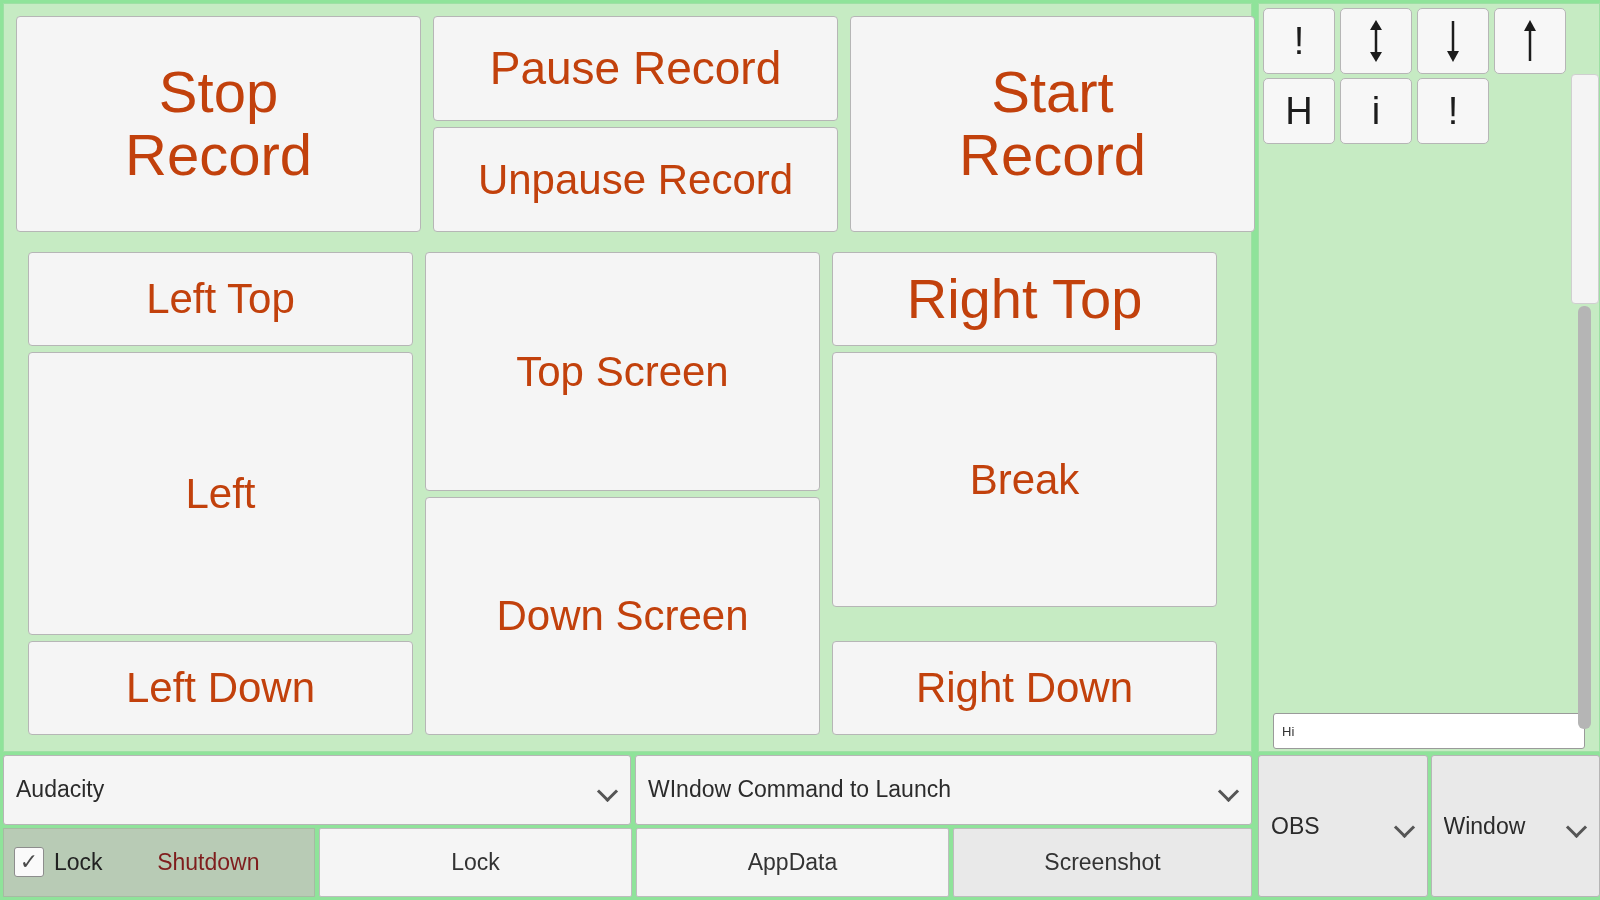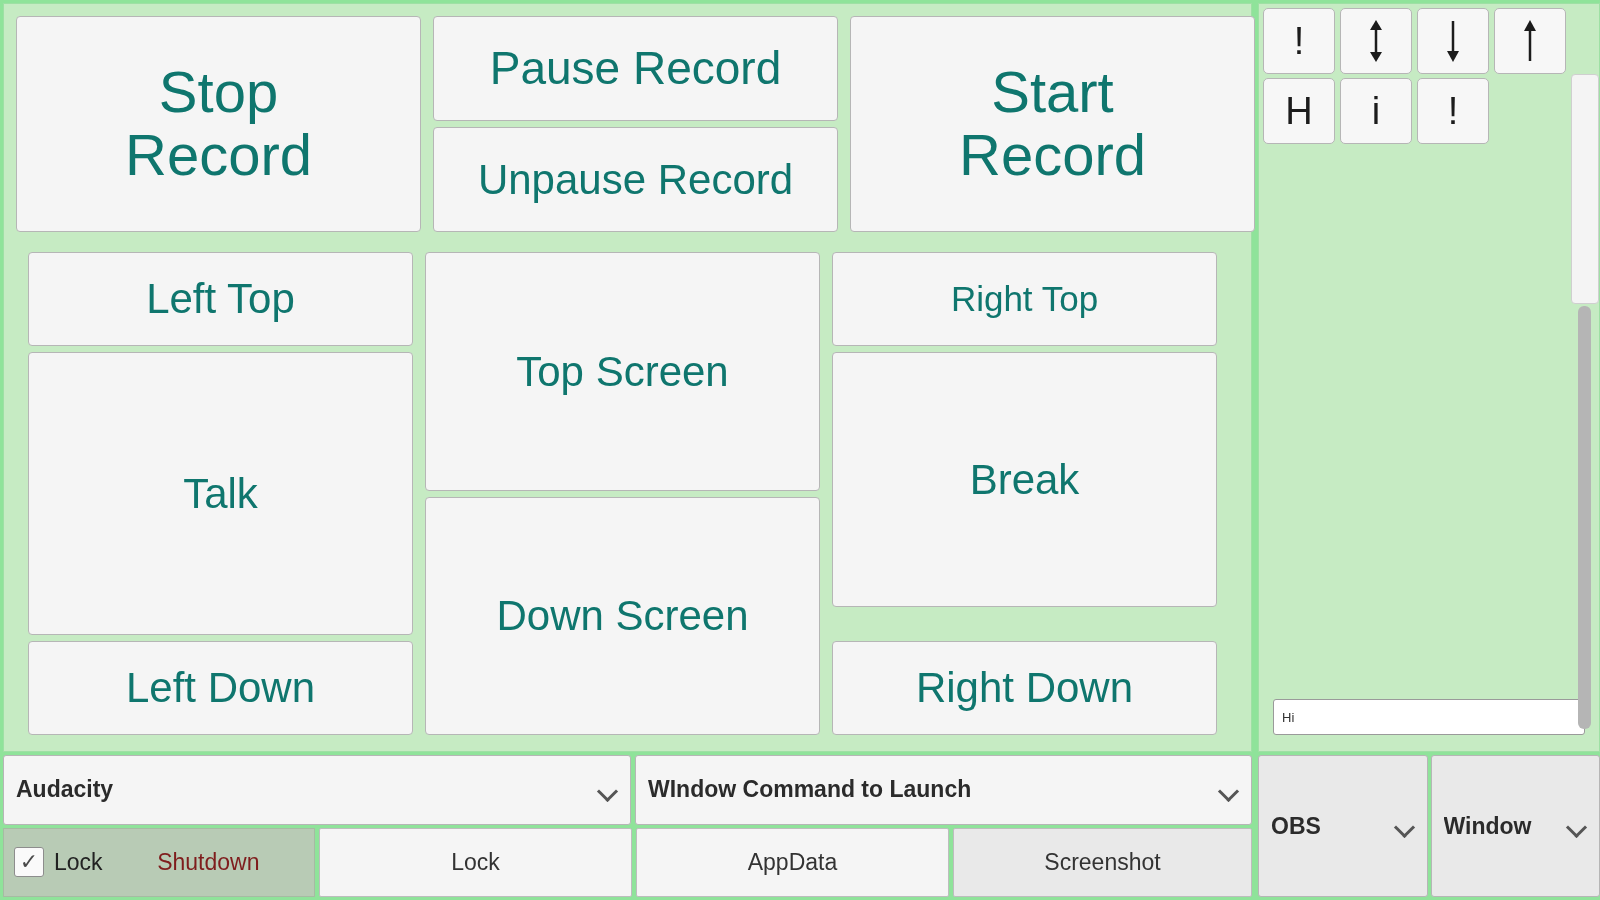--- a/index.html
+++ b/index.html
@@ -55,21 +55,21 @@
 
   .rec-col { display: flex; flex-direction: column; gap: 6px; }
   #rec-col-stop  { flex: 0 0 405px; }
   #rec-col-pause { flex: 0 0 405px; }
   #rec-col-start { flex: 0 0 405px; }
 
   .btn {
     background: #f5f5f5;
     border: 1px solid #b6b6b6;
     border-radius: 4px;
-    color: #0f766e;
+    color: #c2410c;
     display: flex;
     align-items: center;
     justify-content: center;
     text-align: center;
     line-height: 1.08;
     cursor: pointer;
     font-family: "Liberation Sans", sans-serif;
     overflow: hidden;
     white-space: pre-line;
     user-select: none;
@@ -94,21 +94,21 @@
   #grid-col-mid   { flex: 0 0 395px; }
   #grid-col-right { flex: 0 0 385px; }
 
   #btn-left-top    { flex: 0 0 94px;  font-size: 42px; }
   #btn-talk        { flex: 1 1 auto;  font-size: 42px; }
   #btn-left-down   { flex: 0 0 94px;  font-size: 42px; }
 
   #btn-top-screen  { flex: 1 1 50%; font-size: 42px; }
   #btn-down-screen { flex: 1 1 50%; font-size: 42px; }
 
-  #btn-right-top   { flex: 0 0 94px;  font-size: 35px; }
+  #btn-right-top   { flex: 0 0 94px;  font-size: 56px; }
   #btn-break       { flex: 1 1 auto;  font-size: 42px; }
   #btn-right-down  { flex: 0 0 94px;  font-size: 42px; margin-top: 28px; }
 
   
   #bottom-bars {
     flex: 0 0 148px;
     display: flex;
     flex-direction: column;
     background: #8fe39a;
     padding: 3px;
@@ -128,21 +128,20 @@
     color: #2b2b2b;
     position: relative;
     cursor: pointer;
     min-width: 0;
   }
   .select-box .sel-label {
     flex: 1 1 auto;
     overflow: hidden;
     white-space: nowrap;
     text-overflow: ellipsis;
-    font-weight: bold;
   }
   .chev {
     flex: 0 0 auto;
     width: 20px; height: 12px;
     margin-left: 8px;
     position: relative;
   }
   .chev::before {
     content: "";
     position: absolute;
@@ -246,21 +245,21 @@
     font-size: 38px;
     color: #1c1c1c;
     cursor: pointer;
     line-height: 1;
     user-select: none;
   }
   .key-btn svg { display:block; }
 
   #right-spacer { flex: 1 1 auto; min-height: 0; }
 
-  #text-field-wrap { padding: 0 14px 16px 14px; flex: 0 0 auto; }
+  #text-field-wrap { padding: 0 14px 2px 14px; flex: 0 0 auto; }
   #text-input {
     width: 100%;
     height: 36px;
     background: #ffffff;
     border: 1px solid #9a9a9a;
     border-radius: 3px;
     font-size: 13px;
     color: #333;
     padding: 0 8px;
     font-family: "Liberation Sans", sans-serif;
@@ -329,21 +328,21 @@
           <div class="btn" id="btn-start-record">Start
 Record</div>
         </div>
 
       </div>
 
       <div id="grid-section">
 
         <div class="grid-col" id="grid-col-left">
           <div class="btn" id="btn-left-top">Left Top</div>
-          <div class="btn" id="btn-talk">Talk</div>
+          <div class="btn" id="btn-talk">Left</div>
           <div class="btn" id="btn-left-down">Left Down</div>
         </div>
 
         <div class="grid-col" id="grid-col-mid">
           <div class="btn" id="btn-top-screen">Top Screen</div>
           <div class="btn" id="btn-down-screen">Down Screen</div>
         </div>
 
         <div class="grid-col" id="grid-col-right">
           <div class="btn" id="btn-right-top">Right Top</div>

